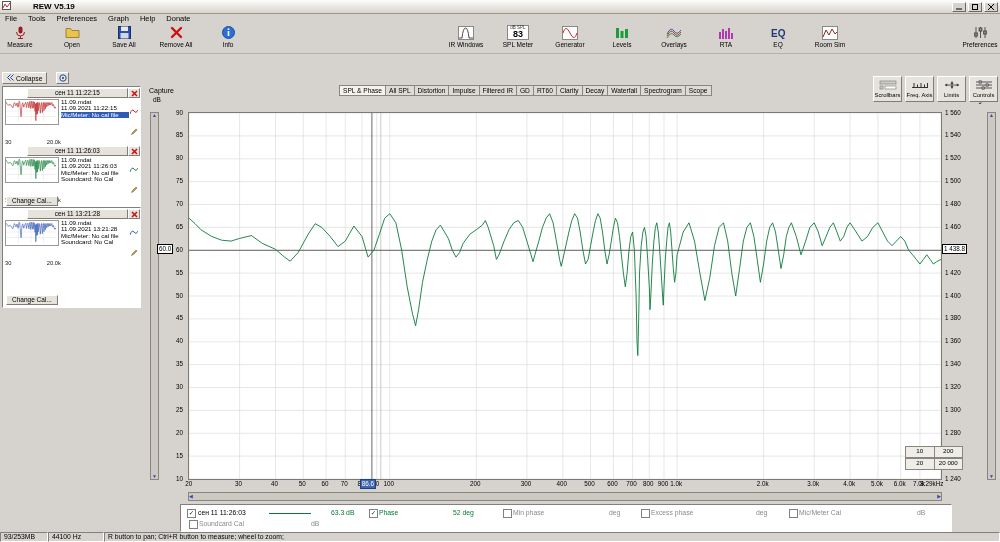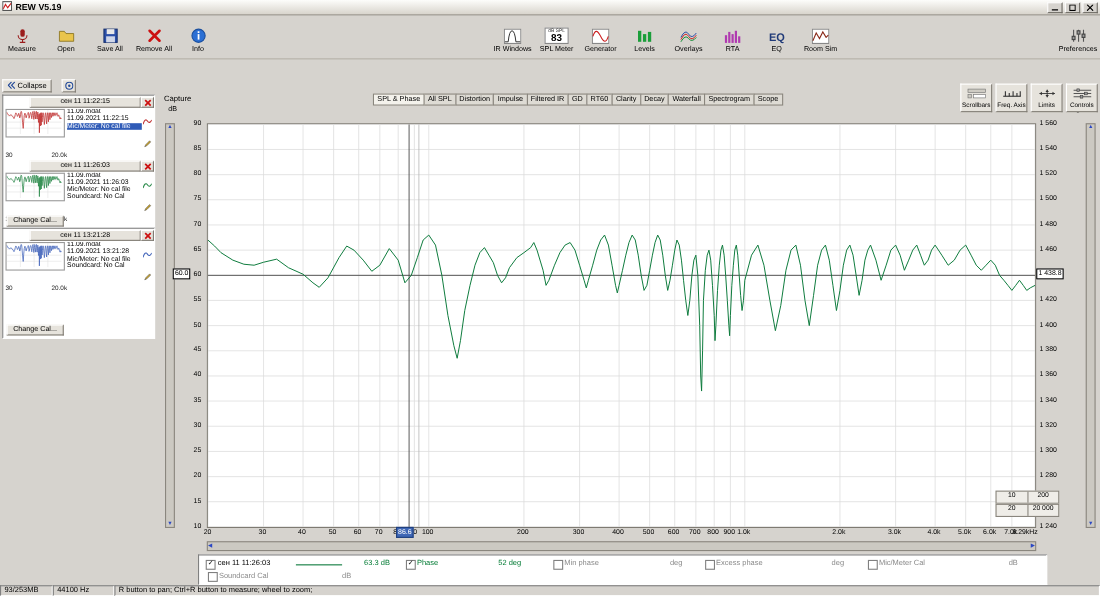--- a/index.html
+++ b/index.html
@@ -1,27 +1,27 @@
 <!DOCTYPE html>
 <html><head>
 <meta charset="utf-8">
 <style>
   html,body{margin:0;padding:0;background:#777;}
   .win{position:relative;width:1000px;height:542px;background:#d6d3ce;font-family:"Liberation Sans",sans-serif;color:#000;overflow:hidden;}
   
-  .titlebar{position:absolute;left:0;top:0;right:0;height:13px;background:linear-gradient(#fdfdfb,#d8d4cc);border-bottom:1px solid #9a968e;display:flex;align-items:center;padding:0 2px;font-size:8px;font-weight:bold;}
+  .titlebar{position:absolute;left:0;top:0;right:0;height:13px;background:linear-gradient(#fdfdfb,#d8d4cc);border-bottom:1px solid #9a968e;display:flex;align-items:center;padding:0 2px;font-size:8px;font-weight:bold;gap:19px;}
   .titlebar .title{margin-left:3px;}
   .winbtns{margin-left:auto;display:flex;}
   .winbtn{width:14px;height:10px;margin-left:2px;background:#d6d3ce;border:1px solid;border-color:#fff #6d6a63 #6d6a63 #fff;display:flex;align-items:center;justify-content:center;padding:0;}
   
   .menubar{position:absolute;top:13px;left:0;right:0;height:10px;display:flex;gap:11px;padding:0 5px;font-size:7.5px;align-items:center;}
   .menu-item{cursor:default;}
   
   .toolbar{position:absolute;top:23px;left:0;right:0;height:30px;border-bottom:1px solid #b5b1a9;}
-  .tbgroup{position:absolute;top:1px;display:flex;gap:4px;}
+  .tbgroup{position:absolute;top:1px;display:flex;gap:16px;}
   .tbi{display:flex;flex-direction:column;align-items:center;width:36px;font-size:6.5px;cursor:default;}
   .tbic{height:16px;display:flex;align-items:flex-end;justify-content:center;}
   .tbl{margin-top:1px;white-space:nowrap;}
   .splbox{border:1px solid #888;background:#fff;padding:0 2px;text-align:center;line-height:1;}
   .splu{font-size:4.5px;color:#333;}
   .splv{font-size:9px;font-weight:bold;}
   
   .banner{position:absolute;top:53px;left:0;right:0;height:16px;line-height:16px;text-align:center;font-size:8.5px;font-weight:bold;background:#dcd9d2;}
   .banner a{color:#0000cc;text-decoration:underline;cursor:pointer;}
   
@@ -103,20 +103,28 @@
           </svg>
         </button>
       <button class="winbtn">
           <svg width="6" height="6">
             <path d="M0 0 L6 6 M6 0 L0 6" stroke="#000"></path>
           </svg>
         </button>
     </span>
   </div>
 
+  <div class="menubar">
+      <span class="menu-item">File</span>
+      <span class="menu-item">Tools</span>
+      <span class="menu-item">Preferences</span>
+      <span class="menu-item">Graph</span>
+      <span class="menu-item">Help</span>
+      <span class="menu-item">Donate</span>
+    </div>
 
   <div class="toolbar">
     <div class="tbgroup" style="left:2px">
         <div class="tbi">
           <div class="tbic">
             <svg width="15" height="15" viewBox="0 0 15 15">
               <rect x="5.5" y="1.5" width="4" height="7" rx="2" fill="#9b1c1c"></rect>
               <path d="M3.5 7 a4 4 0 0 0 8 0" fill="none" stroke="#9b1c1c"></path>
               <line x1="7.5" y1="11" x2="7.5" y2="13.5" stroke="#9b1c1c"></line>
               <line x1="5" y1="13.5" x2="10" y2="13.5" stroke="#9b1c1c"></line>

